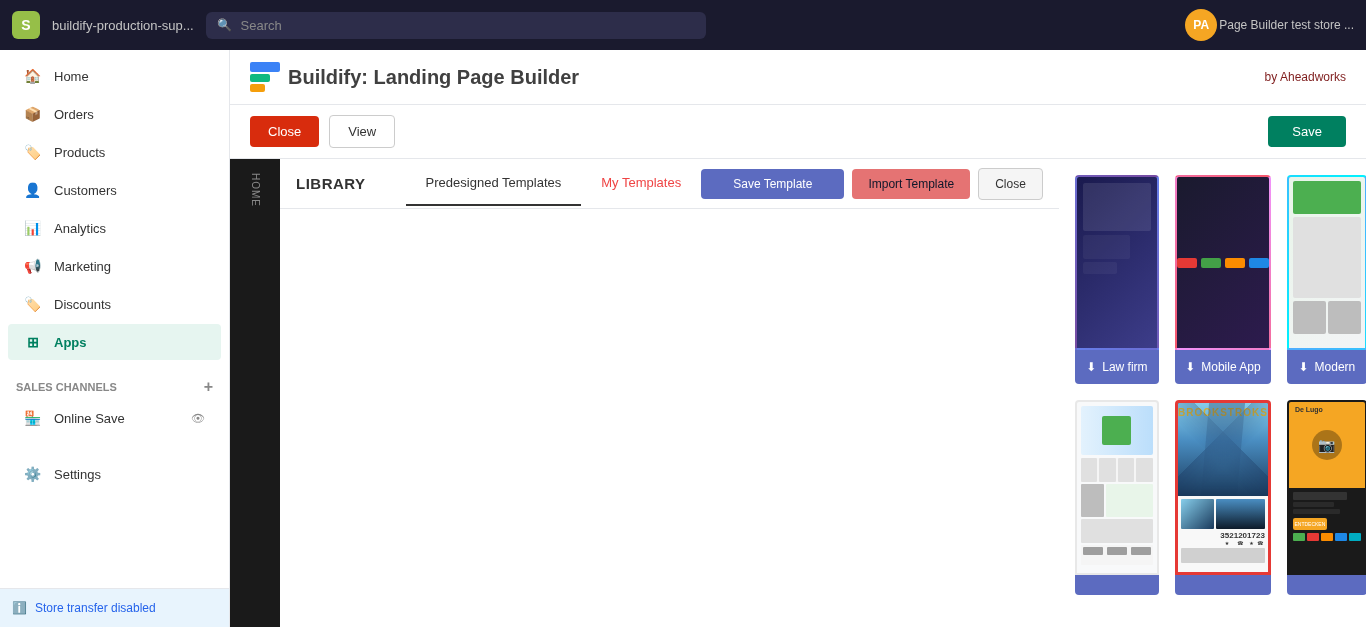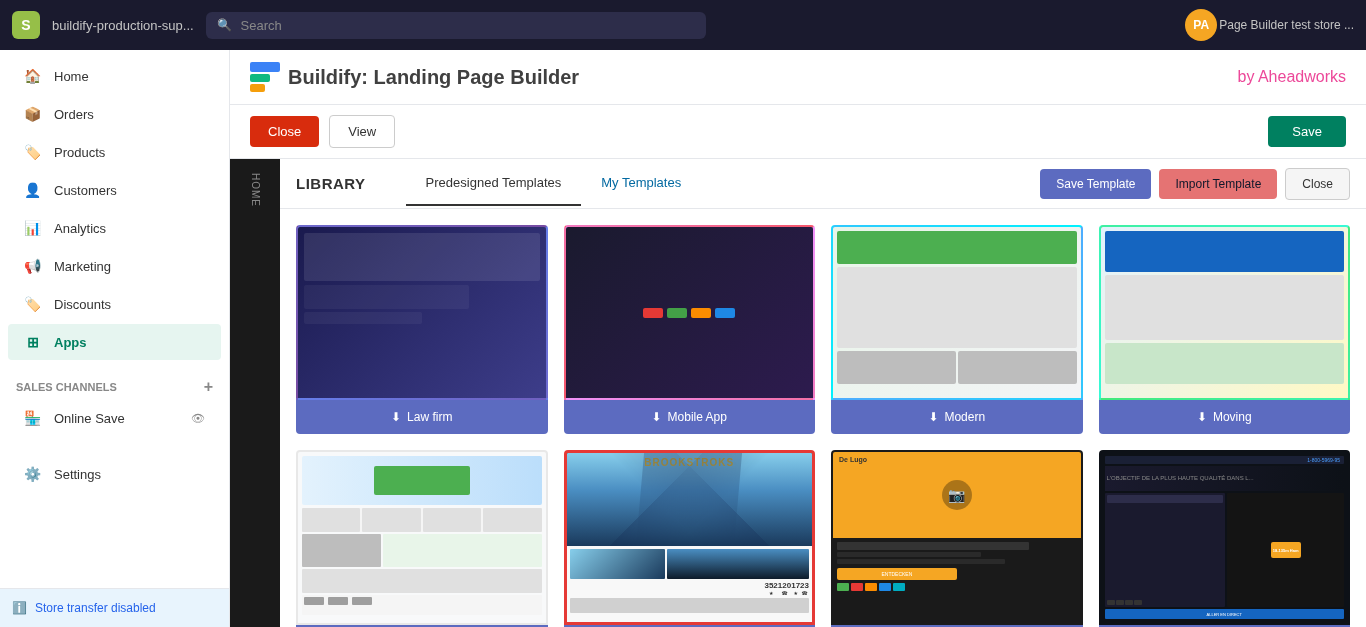--- a/index.html
+++ b/index.html
@@ -51,21 +51,21 @@
     .content-area { flex: 1; display: flex; flex-direction: column; overflow: hidden; }
 
     
     .page-header {
       background: white; border-bottom: 1px solid #e5e7eb;
       padding: 12px 20px; display: flex; align-items: center; justify-content: space-between;
     }
     .app-brand { display: flex; align-items: center; gap: 8px; }
     .brand-icon { width: 30px; height: 30px; }
     .brand-title { font-size: 20px; color: #404040; font-weight: 700; }
-    .by-label { font-size: 16px; color: #ec4899; }
+    .by-label { font-size: 12px; color: #7f1d1d; }
 
     
     .toolbar {
       background: white; border-bottom: 1px solid #e5e7eb;
       padding: 10px 20px; display: flex; align-items: center; gap: 10px;
     }
     .btn-close-red {
       background: #d82c0d; color: white; border: none; border-radius: 4px;
       padding: 8px 18px; font-size: 13px; font-weight: 500; cursor: pointer;
     }
@@ -83,39 +83,39 @@
     .builder-sidebar-left {
       width: 50px; background: #1a1a1a; display: flex; flex-direction: column; align-items: center;
       padding: 10px 0; gap: 8px; flex-shrink: 0;
     }
     .builder-sidebar-left .bs-item {
       color: #888; font-size: 10px; text-align: center; padding: 4px; cursor: pointer;
     }
 
     
     .library-panel {
-      width: 100%; background: white; display: flex; flex-direction: column; overflow: hidden;
+      width: 100%; background: white; display: flex; overflow: hidden;
       position: relative;
     }
 
     .library-header {
       display: flex; align-items: center; gap: 0; padding: 0 16px;
       border-bottom: 1px solid #e5e7eb; background: white; flex-shrink: 0; height: 50px;
     }
     .library-title {
       font-size: 15px; font-weight: 700; color: #333; margin-right: 40px; text-transform: uppercase; letter-spacing: 0.5px;
     }
     .library-tabs { display: flex; gap: 0; flex: 1; }
     .library-tab {
-      padding: 14px 20px; font-size: 13px; cursor: pointer; color: #0369a1;
+      padding: 14px 20px; font-size: 13px; cursor: pointer; color: #ef4444;
       border-bottom: 2px solid transparent; white-space: nowrap;
     }
     .library-tab.active { color: #333; border-bottom-color: #333; font-weight: 500; }
     .library-actions { display: flex; gap: 8px; margin-left: auto; align-items: center; }
-    .btn-save-template { background: #5c6bc0; color: white; border: none; border-radius: 4px; padding: 8px 16px; font-size: 12px; cursor: pointer; }
+    .btn-save-template { background: #5c6bc0; color: white; border: none; border-radius: 4px; padding: 8px 32px; font-size: 12px; cursor: pointer; }
     .btn-import-template { background: #e57373; color: #0f172a; border: none; border-radius: 4px; padding: 8px 16px; font-size: 12px; cursor: pointer; }
     .btn-close-library { background: #f5f5f5; color: #333; border: 1px solid #ccc; border-radius: 4px; padding: 8px 16px; font-size: 12px; cursor: pointer; }
 
     
     .template-grid-wrapper { flex: 1; overflow-y: auto; padding: 16px; background: white; }
     .template-grid {
       display: grid; grid-template-columns: repeat(4, 1fr); gap: 16px;
     }
     .template-card { display: flex; flex-direction: column; }
     .template-thumb {

